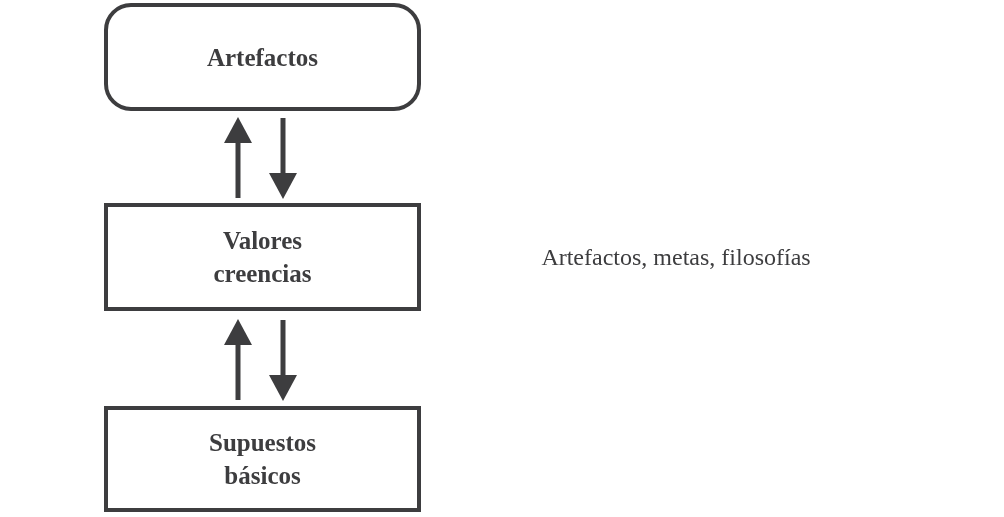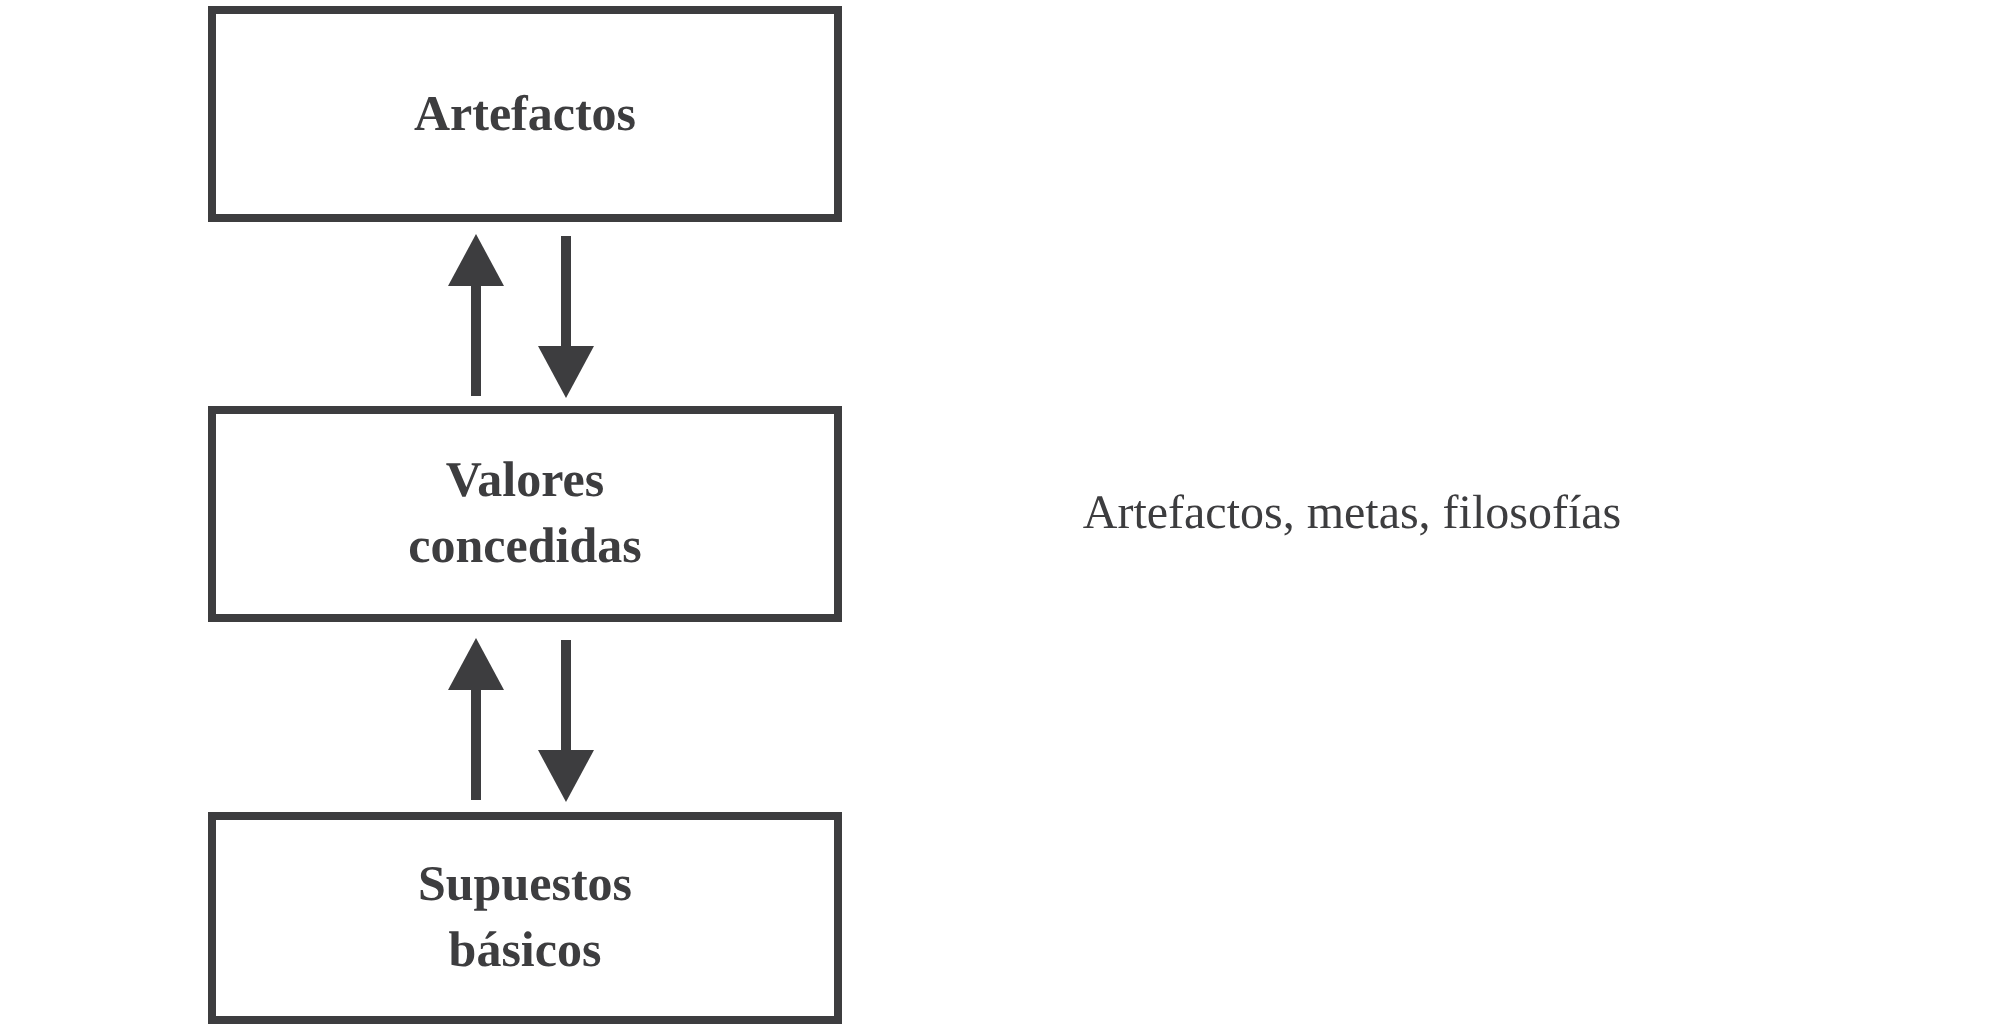--- a/index.html
+++ b/index.html
@@ -52,40 +52,40 @@
     width: 84px;
     height: 84px;
   }
   .arrow-pair svg { display: block; }
 </style>
 </head>
 <body>
 
 <div class="canvas">
 
-  <div class="level-box" style="top: 3px;">
+  <div class="level-box" style="top: 3px; border-radius: 27px;">
     <div class="box-label">Artefactos</div>
   </div>
 
   <div class="arrow-pair" style="top: 116px;">
     <svg width="84" height="84" viewBox="0 0 84 84" aria-hidden="true">
       <g fill="var(--stroke, #3d3d3f)" stroke="var(--stroke, #3d3d3f)">
         <line x1="19" y1="82" x2="19" y2="22" stroke-width="5" fill="none"></line>
         <polygon points="19,1 5,27 33,27" stroke="none"></polygon>
       </g>
       <g fill="var(--stroke, #3d3d3f)" stroke="var(--stroke, #3d3d3f)">
         <line x1="64" y1="2" x2="64" y2="62" stroke-width="5" fill="none"></line>
         <polygon points="64,83 50,57 78,57" stroke="none"></polygon>
       </g>
     </svg>
   </div>
 
   <div class="level-box" style="top: 203px;">
     <div class="box-label">Valores
-concedidas</div>
+creencias</div>
   </div>
   <div class="description" style="top: 241px;">Artefactos, metas, filosofías</div>
 
   <div class="arrow-pair" style="top: 318px;">
     <svg width="84" height="84" viewBox="0 0 84 84" aria-hidden="true">
       <g fill="var(--stroke, #3d3d3f)" stroke="var(--stroke, #3d3d3f)">
         <line x1="19" y1="82" x2="19" y2="22" stroke-width="5" fill="none"></line>
         <polygon points="19,1 5,27 33,27" stroke="none"></polygon>
       </g>
       <g fill="var(--stroke, #3d3d3f)" stroke="var(--stroke, #3d3d3f)">

